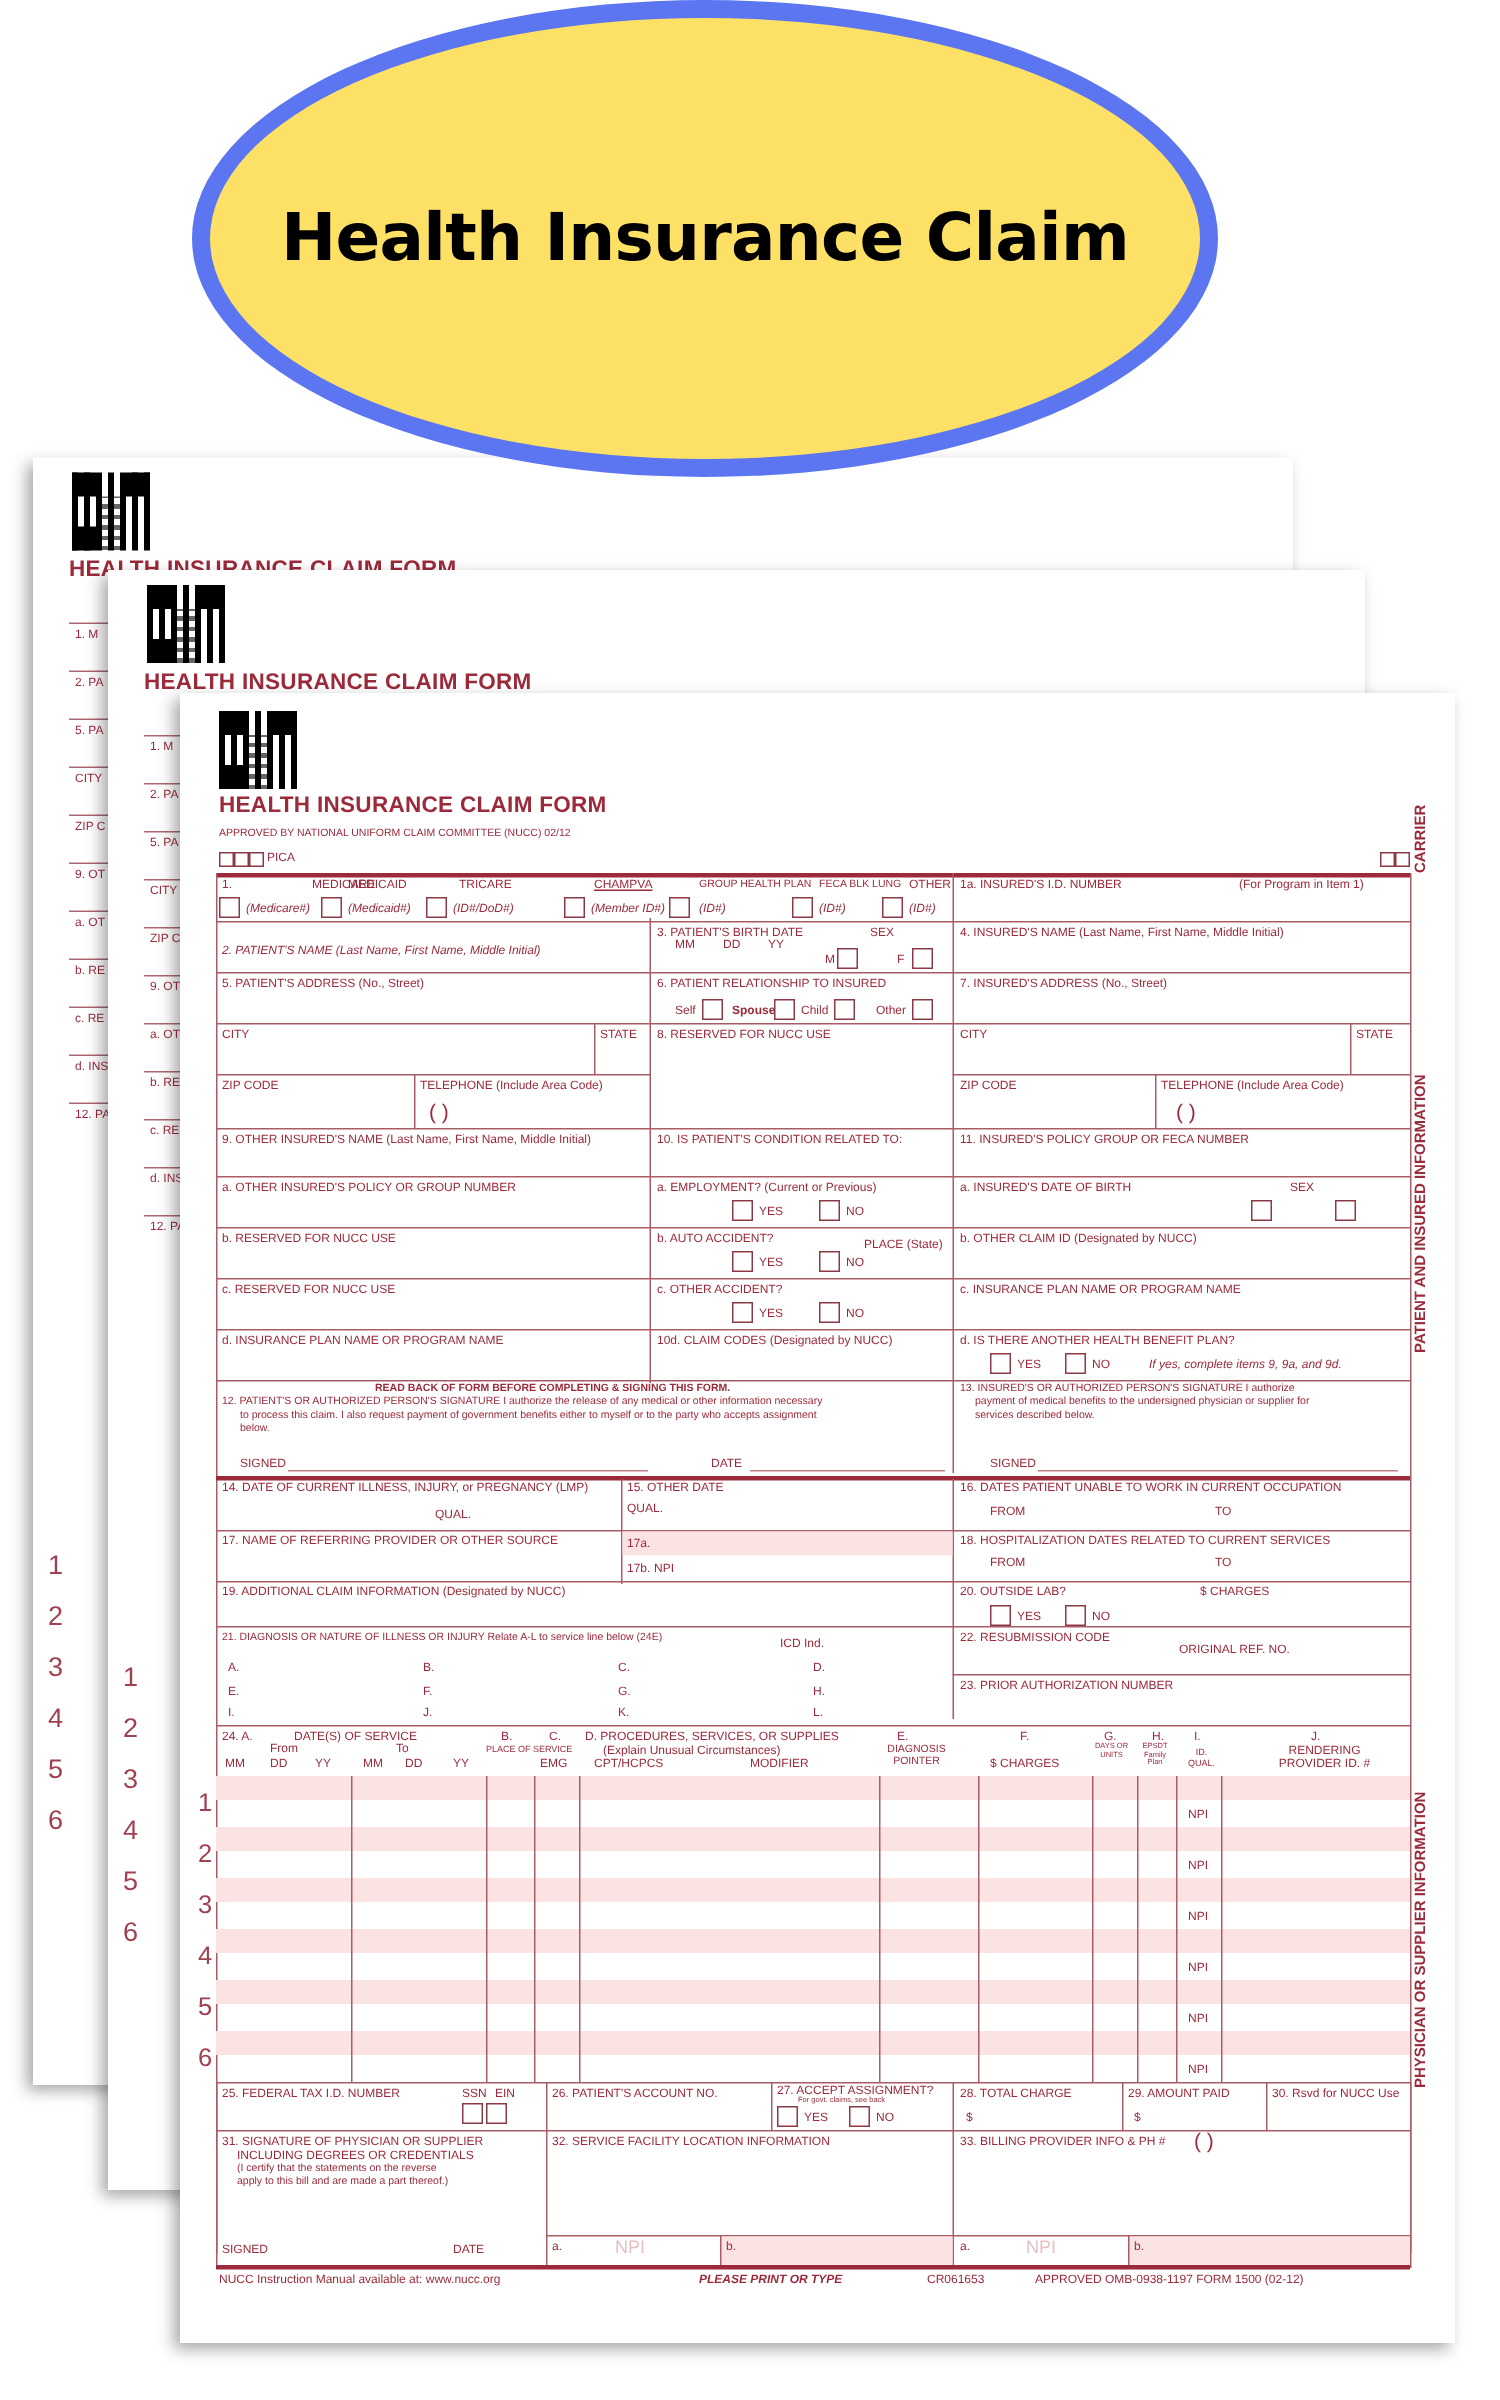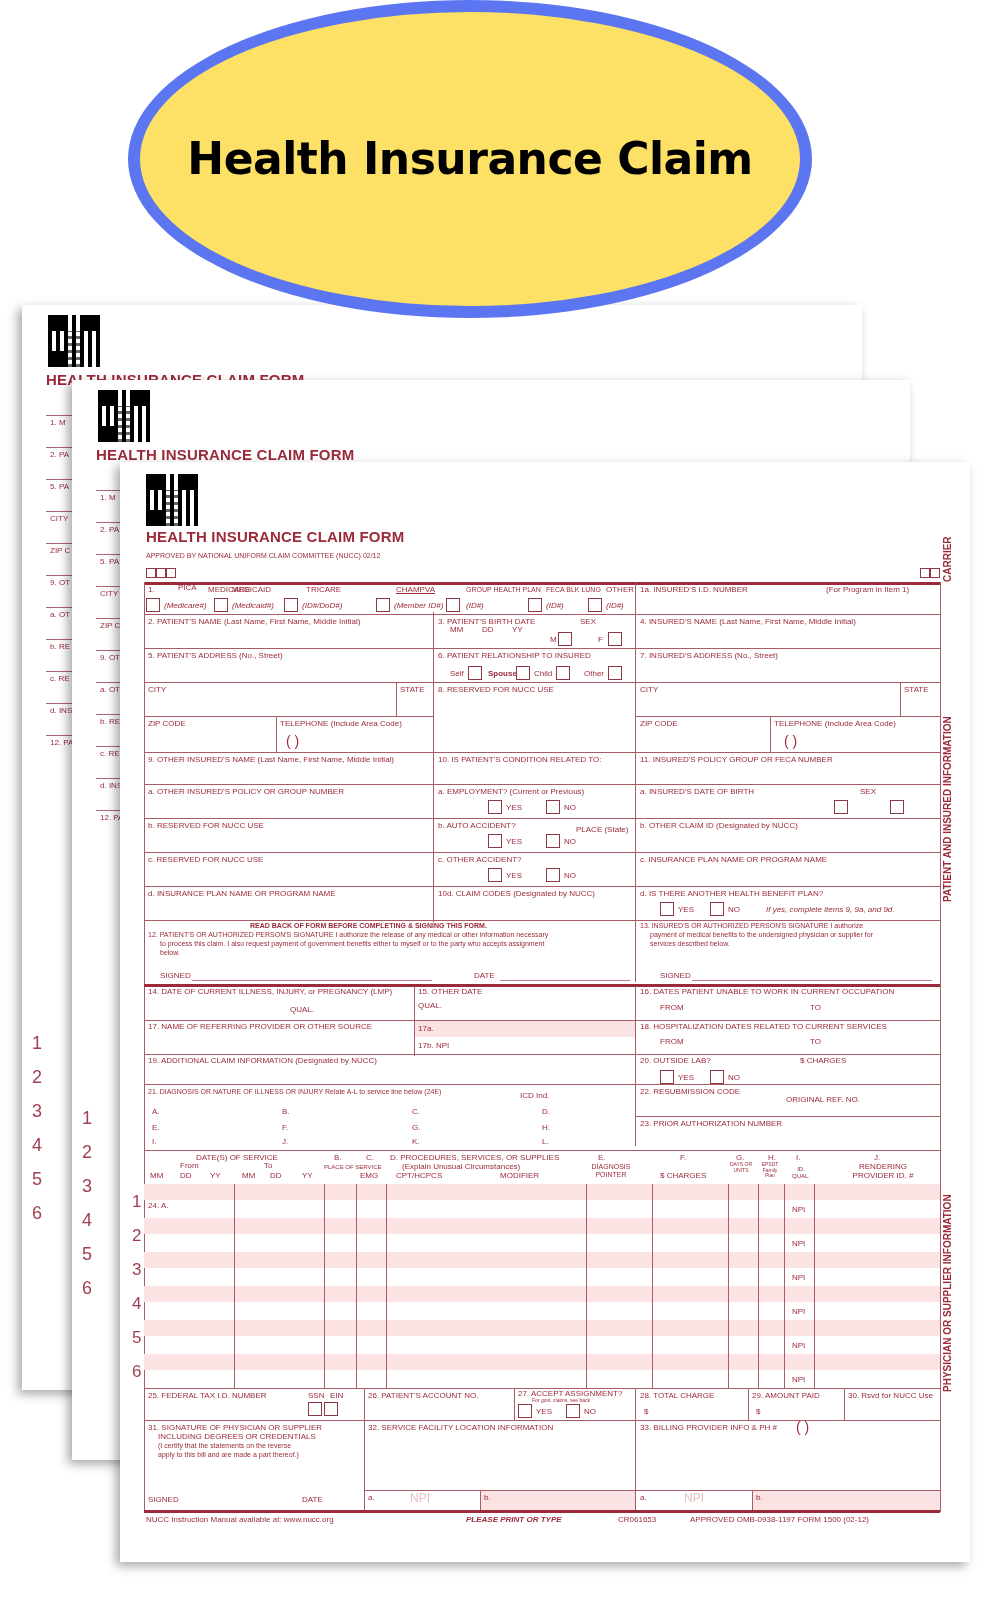--- a/index.html
+++ b/index.html
@@ -100,21 +100,21 @@
   <div class="rownum" style="left:10px;top:898px;">6</div>
 </div>
 
 <div class="sheet front">
   <div class="qr" style="left:26px;top:12px;"></div>
   <div class="sheet-title" style="left:26px;top:66px;">HEALTH INSURANCE CLAIM FORM</div>
   <div class="f" style="left:26px;top:90px;font-size:7px;">APPROVED BY NATIONAL UNIFORM CLAIM COMMITTEE (NUCC) 02/12</div>
   <div class="box" style="left:26px;top:106px;width:10px;height:10px;"></div>
   <div class="box" style="left:36px;top:106px;width:10px;height:10px;"></div>
   <div class="box" style="left:46px;top:106px;width:10px;height:10px;"></div>
-  <div class="f" style="left:58px;top:106px;margin-top:16px;">PICA</div>
+  <div class="f" style="left:58px;top:106px;">PICA</div>
   <div class="box" style="left:800px;top:106px;width:10px;height:10px;"></div>
   <div class="box" style="left:810px;top:106px;width:10px;height:10px;"></div>
 
   <div class="side" style="left:822px;top:40px;height:80px;">CARRIER</div>
   <div class="side" style="left:822px;top:220px;height:220px;">PATIENT AND INSURED INFORMATION</div>
   <div class="side" style="left:822px;top:690px;height:240px;">PHYSICIAN OR SUPPLIER INFORMATION</div>
 
   <div class="hline thick" style="left:24px;top:120px;width:796px;"></div>
   <div class="vline" style="left:24px;top:120px;height:920px;"></div>
   <div class="vline" style="left:820px;top:120px;height:920px;"></div>
@@ -141,21 +141,21 @@
   <div class="f" style="left:346px;top:140px;font-style:italic;">(ID#)</div>
   <div class="box" style="left:408px;top:136px;"></div>
   <div class="f" style="left:426px;top:140px;font-style:italic;">(ID#)</div>
   <div class="box" style="left:468px;top:136px;"></div>
   <div class="f" style="left:486px;top:140px;font-style:italic;">(ID#)</div>
   <div class="f" style="left:520px;top:124px;">1a. INSURED'S I.D. NUMBER</div>
   <div class="f" style="left:706px;top:124px;">(For Program in Item 1)</div>
 
   <div class="hline" style="left:24px;top:152px;width:796px;"></div>
 
-  <div class="f" style="left:28px;top:156px;">2. PATIENT'S NAME (Last Name, First Name, Middle Initial)</div>
+  <div class="f" style="left:28px;top:168px;font-style:italic;">2. PATIENT'S NAME (Last Name, First Name, Middle Initial)</div>
   <div class="f" style="left:318px;top:156px;">3. PATIENT'S BIRTH DATE</div>
   <div class="f" style="left:330px;top:164px;">MM</div>
   <div class="f" style="left:362px;top:164px;">DD</div>
   <div class="f" style="left:392px;top:164px;">YY</div>
   <div class="f" style="left:460px;top:156px;">SEX</div>
   <div class="f" style="left:430px;top:174px;">M</div>
   <div class="box" style="left:438px;top:170px;"></div>
   <div class="f" style="left:478px;top:174px;">F</div>
   <div class="box" style="left:488px;top:170px;"></div>
   <div class="f" style="left:520px;top:156px;">4. INSURED'S NAME (Last Name, First Name, Middle Initial)</div>
@@ -298,21 +298,21 @@
   <div class="f" style="left:32px;top:676px;">I.</div>
   <div class="f" style="left:162px;top:676px;">J.</div>
   <div class="f" style="left:292px;top:676px;">K.</div>
   <div class="f" style="left:422px;top:676px;">L.</div>
   <div class="f" style="left:520px;top:626px;">22. RESUBMISSION CODE</div>
   <div class="f" style="left:666px;top:634px;">ORIGINAL REF. NO.</div>
   <div class="hline" style="left:515px;top:654px;width:305px;"></div>
   <div class="f" style="left:520px;top:658px;">23. PRIOR AUTHORIZATION NUMBER</div>
 
   <div class="hline" style="left:24px;top:688px;width:796px;"></div>
-  <div class="f" style="left:28px;top:692px;margin-top:48px;">24. A.</div>
+  <div class="f" style="left:28px;top:692px;">24. A.</div>
   <div class="f" style="left:76px;top:692px;">DATE(S) OF SERVICE</div>
   <div class="f" style="left:60px;top:700px;">From</div>
   <div class="f" style="left:144px;top:700px;">To</div>
   <div class="f" style="left:30px;top:710px;">MM</div>
   <div class="f" style="left:60px;top:710px;">DD</div>
   <div class="f" style="left:90px;top:710px;">YY</div>
   <div class="f" style="left:122px;top:710px;">MM</div>
   <div class="f" style="left:150px;top:710px;">DD</div>
   <div class="f" style="left:182px;top:710px;">YY</div>
   <div class="f" style="left:214px;top:692px;">B.</div>

